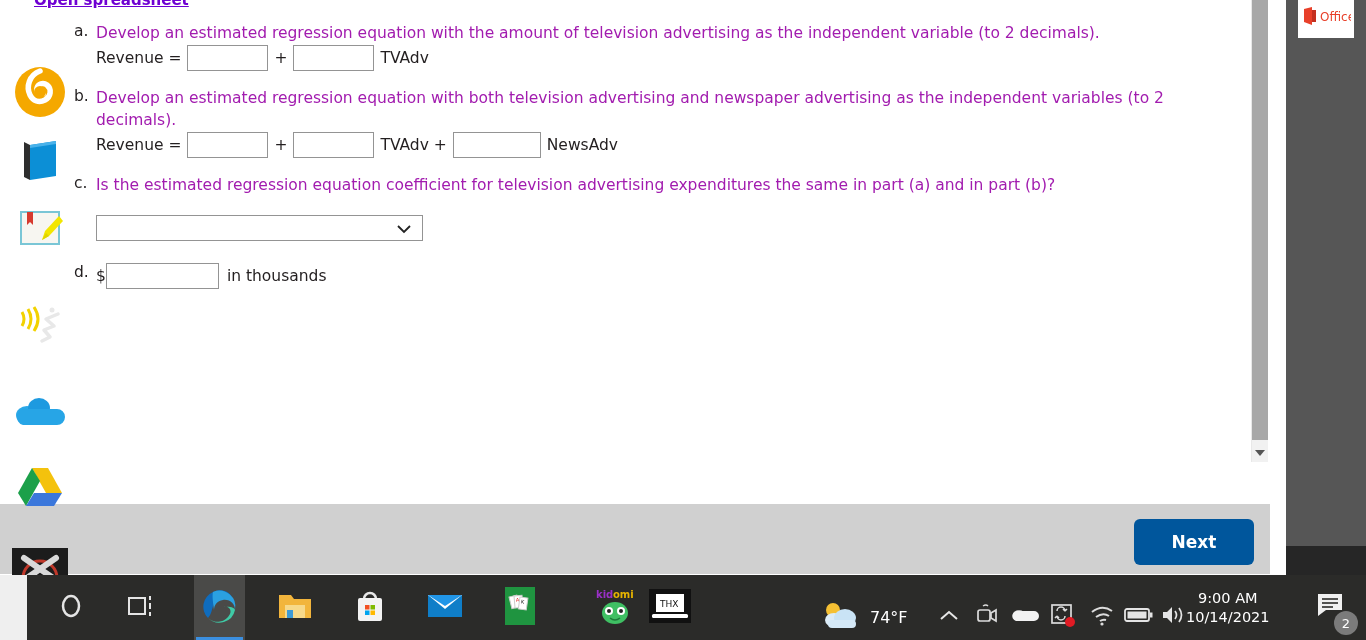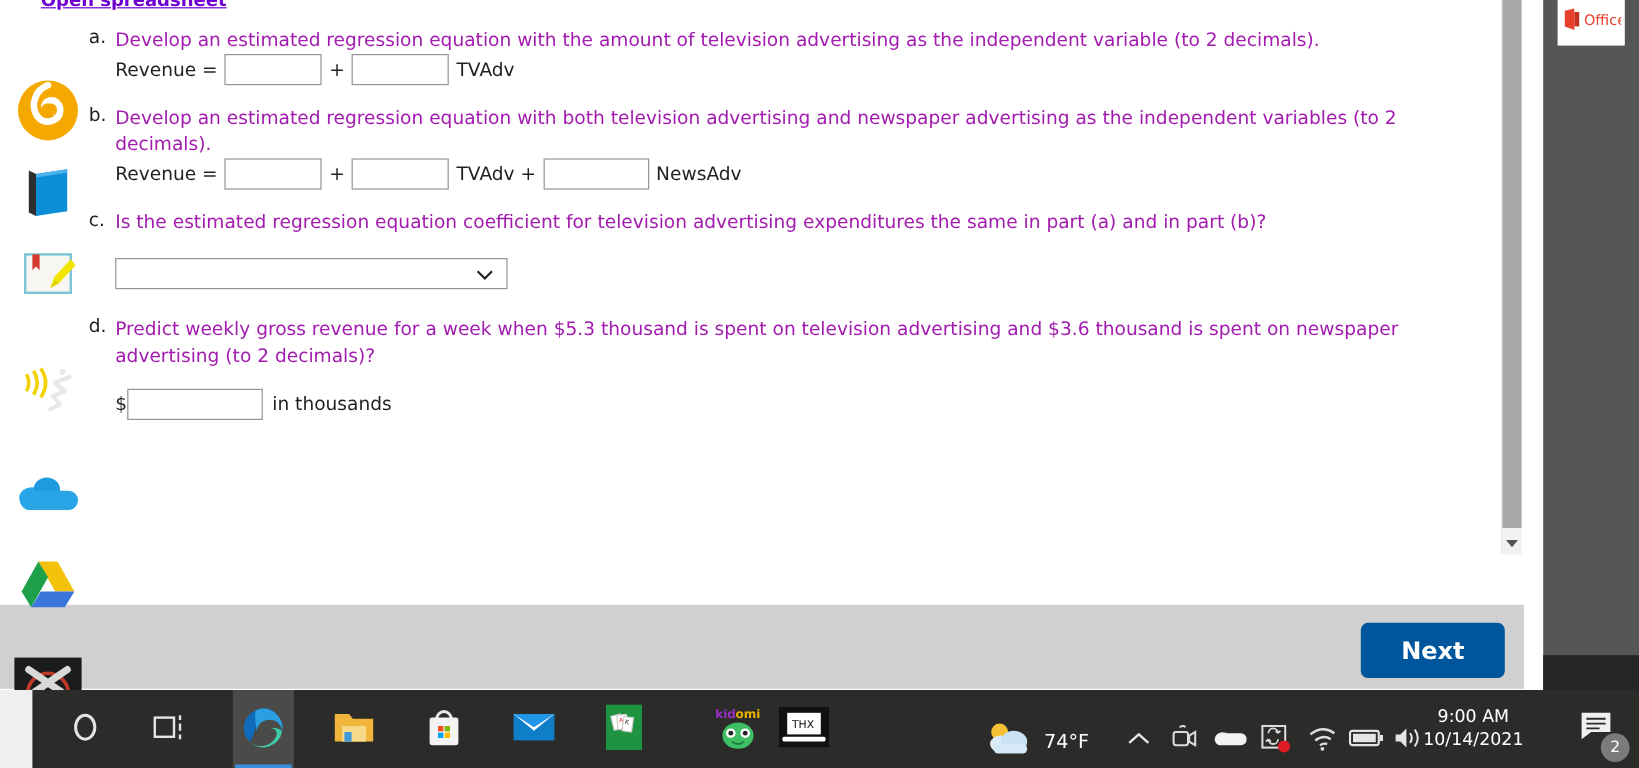--- a/index.html
+++ b/index.html
@@ -108,21 +108,21 @@
     font-size: 16px;
     font-family: "DejaVu Sans", "Liberation Sans", sans-serif;
     cursor: pointer;
   }
   .btn-next {
     position: absolute; left: 1134px; top: 15px;
     width: 120px; height: 46px;
     background: #00569c;
     color: #ffffff;
     border: none; border-radius: 6px;
-    font-size: 20px; font-weight: bold;
+    font-size: 17px; font-weight: bold;
     font-family: "DejaVu Sans", "Liberation Sans", sans-serif;
     cursor: pointer;
   }
 
   
   .dock {
     position: absolute; left: 1286px; top: 0;
     width: 80px; height: 575px;
     background: #565656;
   }
@@ -223,21 +223,20 @@
               <svg width="16" height="14" viewBox="0 0 16 14">
                 <path d="M2 4 L8 10 L14 4" stroke="#222" stroke-width="1.8" fill="none"></path>
               </svg>
             </span>
           </span>
         </div>
       </div>
 
       <div class="qitem" style="margin-top:22px;">
         <span class="qlabel">d.</span>
-        <div class="qtext">Predict weekly gross revenue for a week when $5.3 thousand is spent on television advertising and $3.6 thousand is spent on newspaper advertising (to 2 decimals)?</div>
         <div class="dollar-row">
           <span class="dsign">$</span>
           <input class="inbox dbox" type="text" value="" style="">
           <span class="unit">in thousands</span>
         </div>
       </div>
 
     </div>
 
     <div class="scroll-col">

